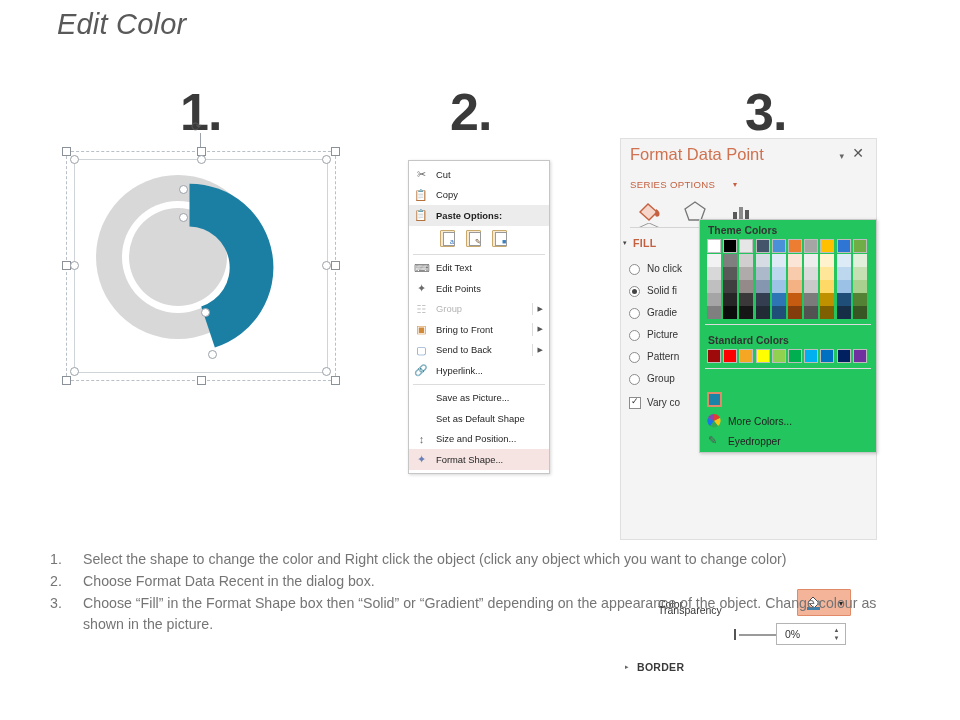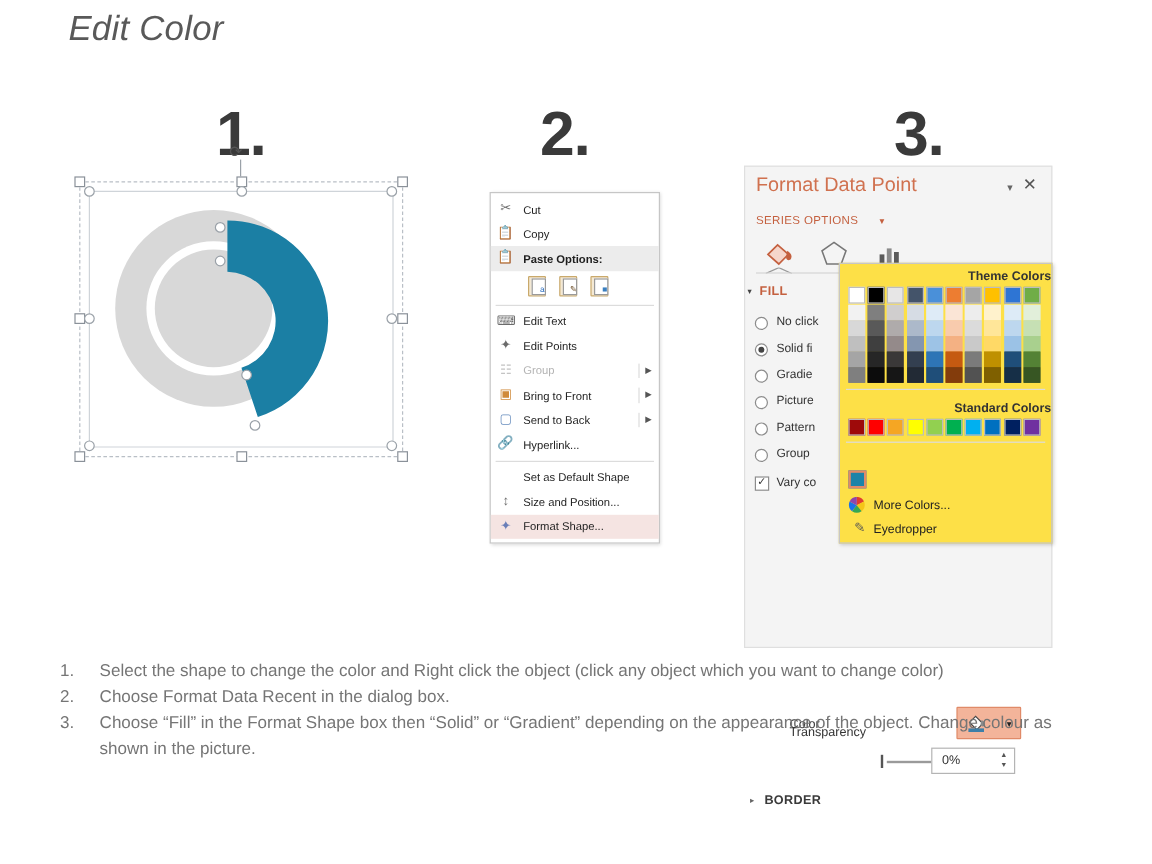--- a/index.html
+++ b/index.html
@@ -155,21 +155,21 @@
   }
   #transp-val{position:absolute;left:8px;top:4px;font-size:10.5px;color:#333;}
   #transp-spin{position:absolute;right:4px;top:2px;width:9px;height:16px;font-size:6px;color:#555;line-height:8px;text-align:center;}
 
   #border-head{position:absolute;left:16px;top:522px;font-size:10.5px;font-weight:bold;color:#3a3a3a;letter-spacing:.3px;}
   #border-tri{position:absolute;left:4px;top:524px;font-size:7px;color:#666;}
 
   
   #color-flyout{
     position:absolute;left:699px;top:219px;width:176px;height:232px;
-    background:#fde047;border:1px solid #c6c6c6;box-shadow:1px 1px 3px rgba(0,0,0,.18);text-align:right;
+    background:#22c55e;border:1px solid #c6c6c6;box-shadow:1px 1px 3px rgba(0,0,0,.18);
   }
   .cf-head{font-size:10.4px;font-weight:bold;color:#333;padding:5px 0 3px 8px;}
   .cf-row{display:flex;gap:2.2px;padding-left:7px;}
   .sw{width:14px;height:14px;border:1px solid #bdbdbd;box-sizing:border-box;}
   .cf-shade-block{padding-top:1px;}
   .cf-sep{height:1px;background:#dcdcdc;margin:5px 5px;}
   #recent-sw{
     position:absolute;left:7px;top:172px;width:15px;height:15px;background:#1b83a8;border:2px solid #e08a68;box-sizing:border-box;
   }
   .cf-action{position:absolute;left:28px;font-size:10.2px;color:#222;}
@@ -305,20 +305,23 @@
     <span class="cm-arrow">▶</span>
   </div>
 
   <div class="cm-item">
     <span class="ico" style="color:#4a7aa8;">🔗</span>
     <span>Hyperlink...</span>
   </div>
 
   <div class="cm-sep"></div>
 
+  <div class="cm-item">
+    <span>Save as Picture...</span>
+  </div>
 
   <div class="cm-item">
     <span>Set as Default Shape</span>
   </div>
 
   <div class="cm-item">
     <span class="ico">↕</span>
     <span>Size and Position...</span>
   </div>
 

